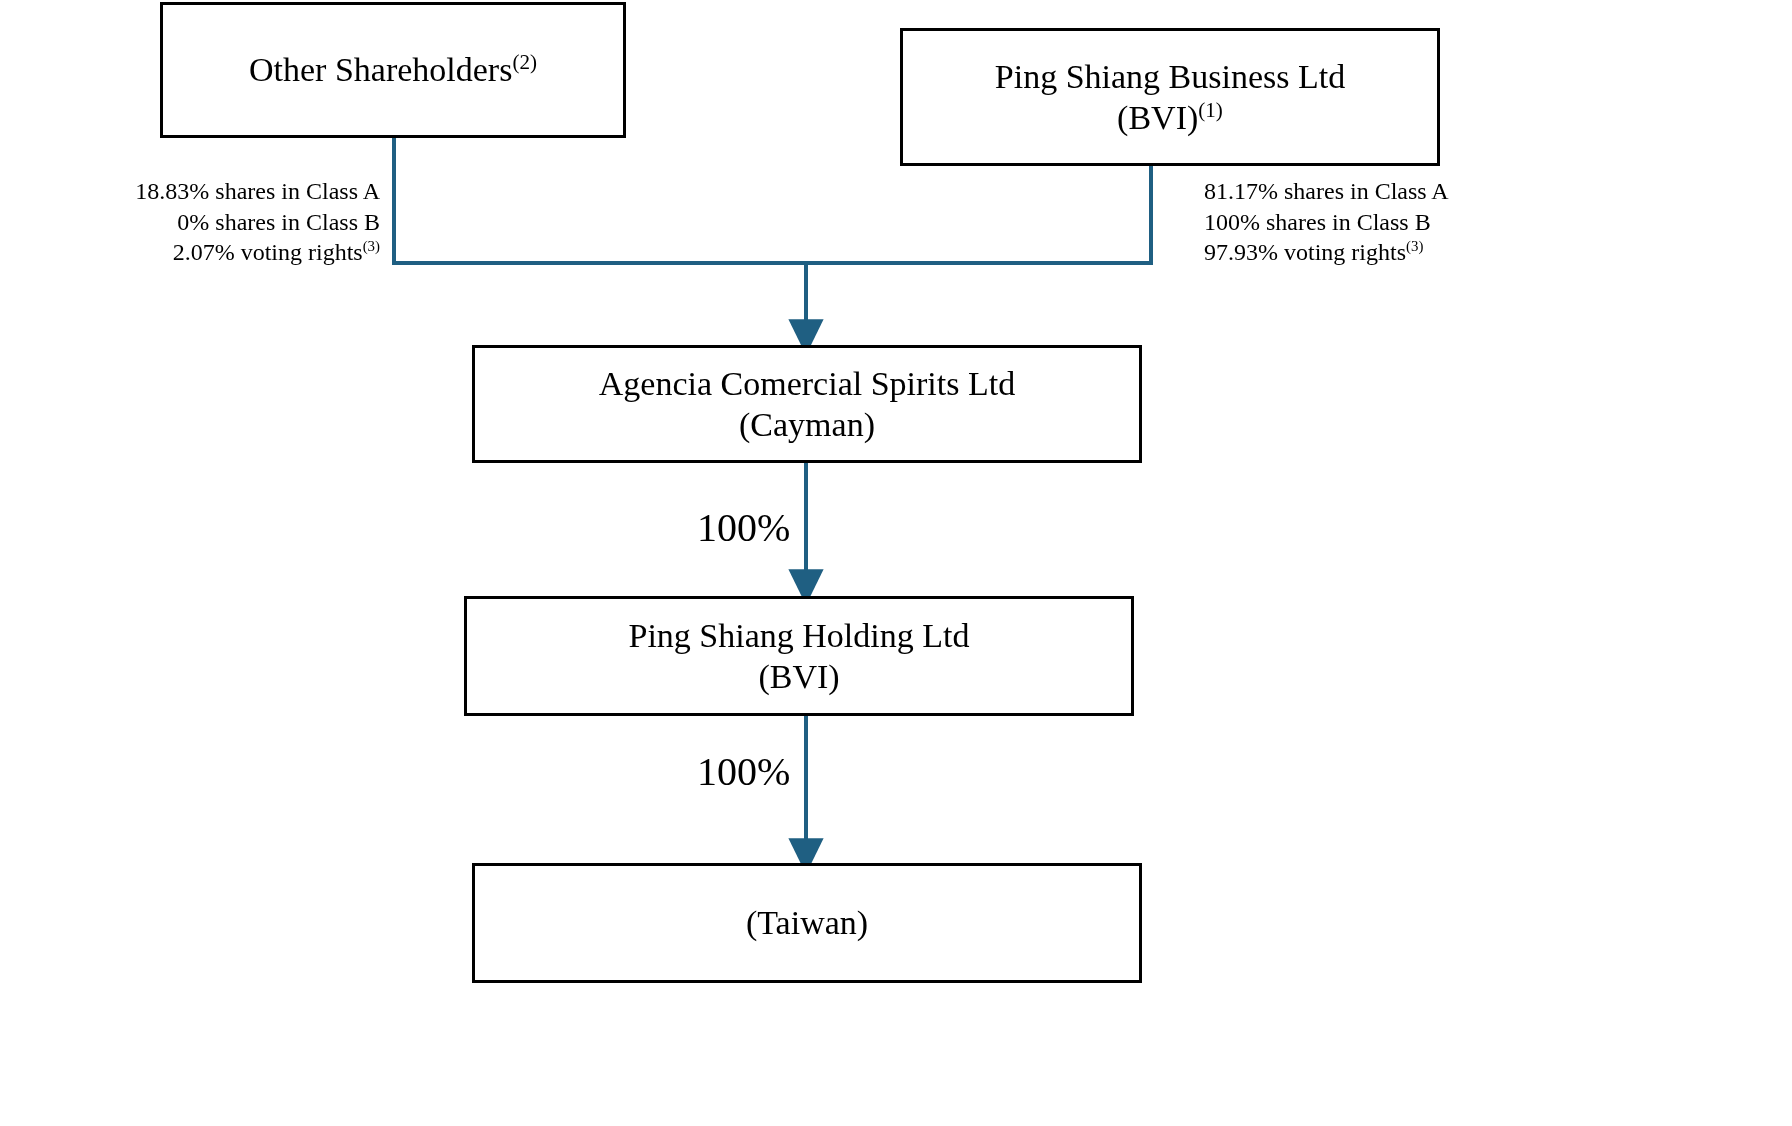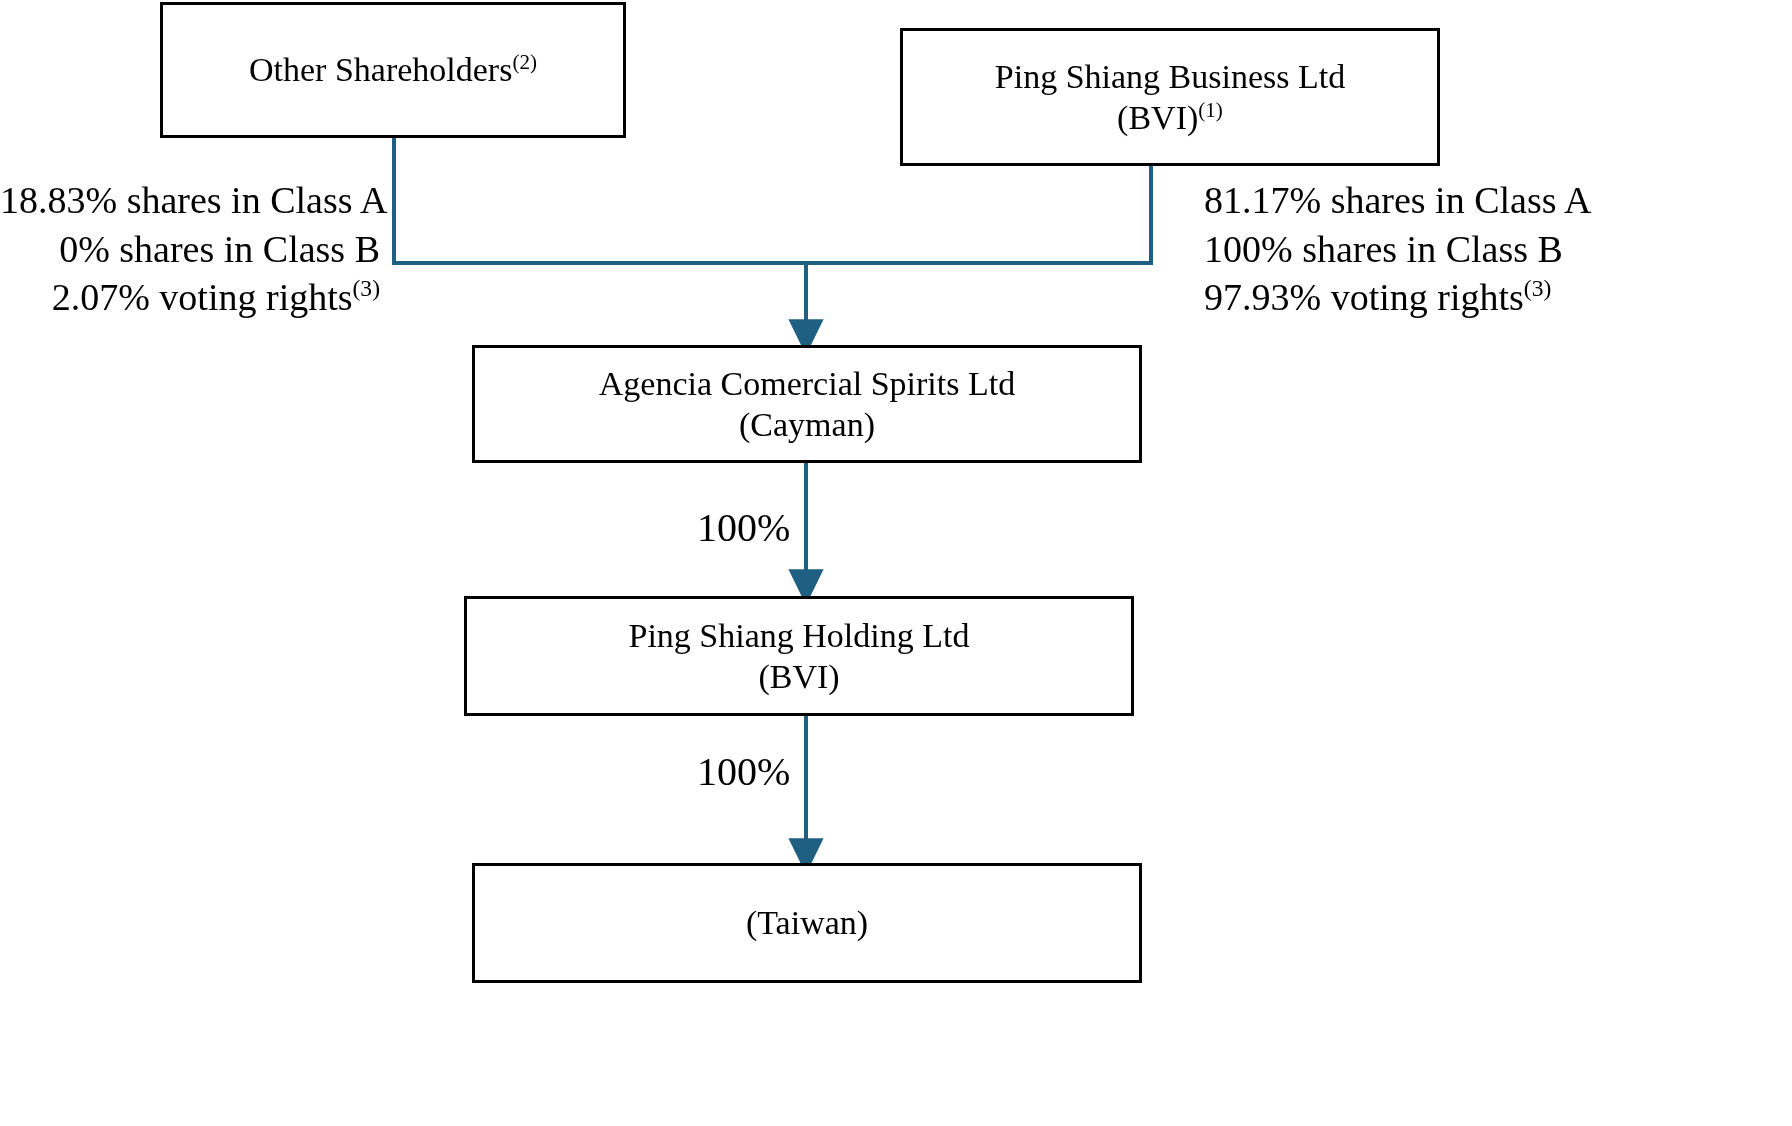--- a/index.html
+++ b/index.html
@@ -45,21 +45,21 @@
     display: block;
     white-space: nowrap;
   }
   sup.ref {
     font-size: 0.62em;
     vertical-align: super;
     line-height: 0;
   }
   .annot {
     position: absolute;
-    font-size: 38px;
+    font-size: 24px;
     line-height: 1.28;
     white-space: nowrap;
     z-index: 2;
   }
   .annot .ln { display: block; }
   .annot.left { text-align: right; }
   .annot.right { text-align: left; }
   .edge-label {
     position: absolute;
     font-size: 40px;

